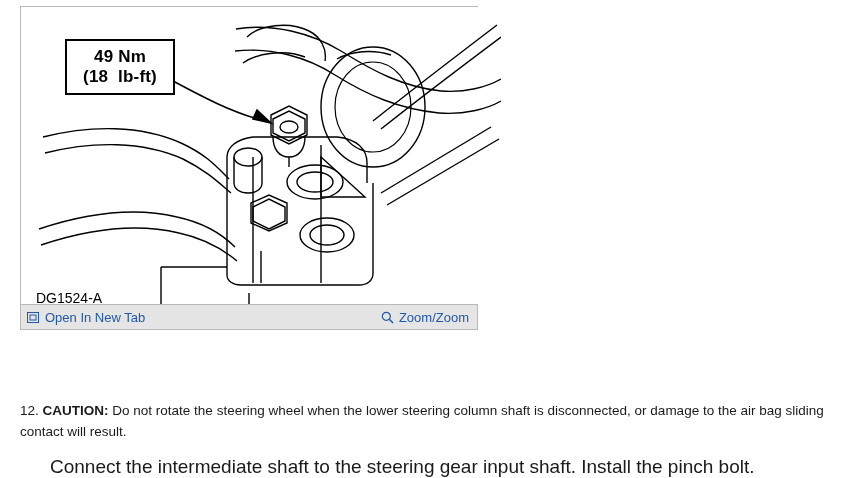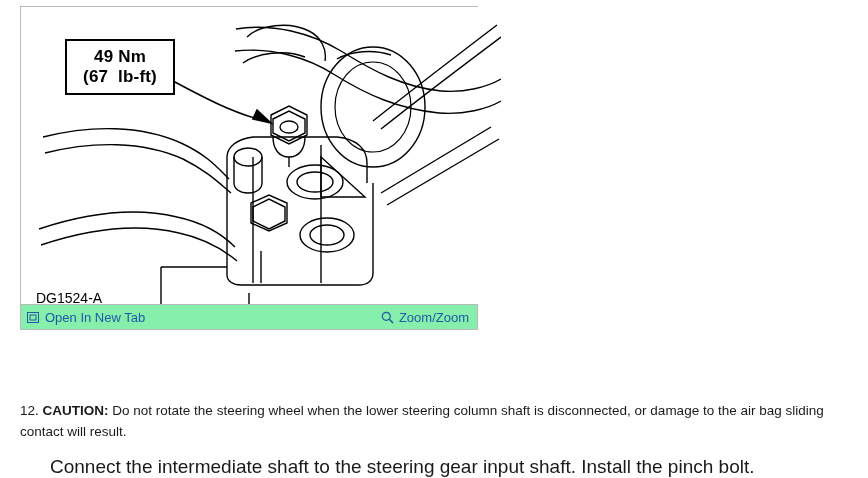--- a/index.html
+++ b/index.html
@@ -78,21 +78,21 @@
 
   
   .figure-toolbar {
     position: absolute;
     left: 0;
     bottom: 0;
     width: 100%;
     height: 25px;
     border-top: 1px solid #b9b9b9;
     box-sizing: border-box;
-    background: #86efac;
+    background: #e5e5e5;
     display: flex;
     align-items: center;
     justify-content: space-between;
     padding: 0 8px 0 6px;
   }
   .tool-link {
     display: flex;
     align-items: center;
     gap: 5px;
     color: #2159a6;
@@ -205,21 +205,21 @@
 
       <g stroke="#000000" fill="#000000" stroke-width="1.6">
         <path d="M152,74 C182,90 208,104 240,113" fill="none"></path>
         <polygon points="250,116 232,112 236,103"></polygon>
       </g>
     </svg>
   </div>
 
   <div class="torque-box">
     <span>49 Nm</span>
-    <span>(67  lb-ft)</span>
+    <span>(18  lb-ft)</span>
   </div>
 
   <div class="figure-id">DG1524-A</div>
 
   <div class="figure-toolbar">
     <a class="tool-link">
       <span class="icon">
         <svg width="13" height="13" viewBox="0 0 13 13" xmlns="http://www.w3.org/2000/svg">
           <rect x="0.5" y="1.5" width="11" height="10" fill="none" stroke="#2159a6" stroke-width="1"></rect>
           <rect x="3" y="4" width="6" height="5" fill="none" stroke="#2159a6" stroke-width="1"></rect>

